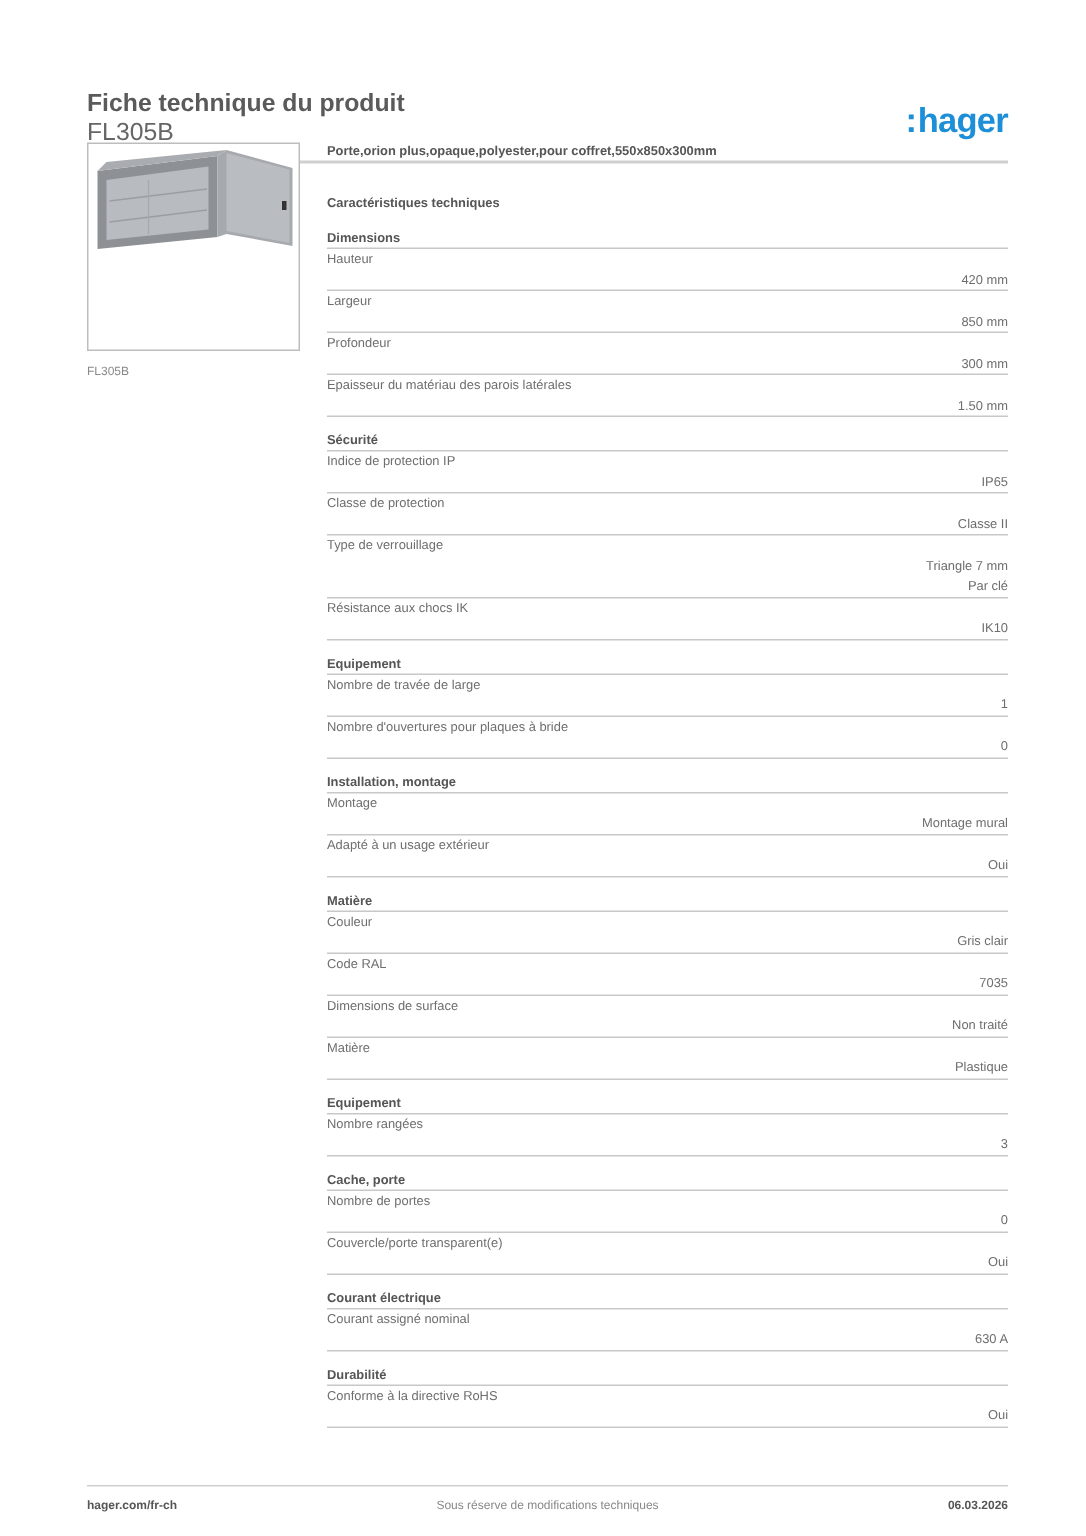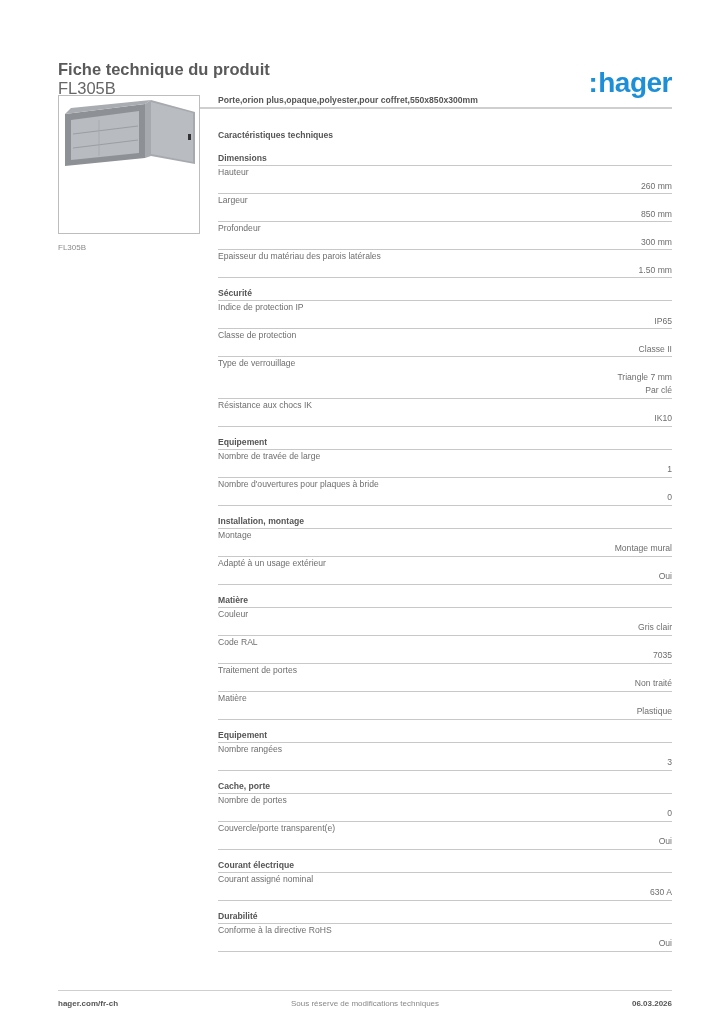--- a/index.html
+++ b/index.html
@@ -5,21 +5,21 @@
     html, body { margin: 0; padding: 0; background: #ffffff; }
     body {
       width: 724px; height: 1024px; position: relative; overflow: hidden;
       font-family: "Liberation Sans", "DejaVu Sans", sans-serif;
       color: #6a6a6a;
     }
     .header { position: absolute; left: 58px; top: 20px; width: 614px; height: 50px; margin-top: 39px; }
     .header .title { font-size: 16.5px; font-weight: bold; color: #5a5a5a; line-height: 20px; }
     .header .code { font-size: 16.5px; color: #666; line-height: 19px; }
     .header .rule { position: absolute; left: 0; right: 0; top: 48px; height: 2px; background: #cfcfcf; }
-    .logo { position: absolute; right: 0; top: 8px; font-size: 28px; font-weight: bold; color: #1d8fd8; letter-spacing: -0.5px; }
+    .logo { position: absolute; right: 0; top: 8px; font-size: 23px; font-weight: bold; color: #1d8fd8; letter-spacing: -0.5px; }
     .logo .colon { font-weight: bold; margin-right: 1px; }
 
     .product-image { position: absolute; left: 58px; top: 95px; width: 142px; height: 139px; border: 1px solid #bdbdbd; box-sizing: border-box; background: #fff; }
     .product-caption { position: absolute; left: 58px; top: 243px; font-size: 8px; color: #8a8a8a; }
 
     .content { position: absolute; left: 218px; top: 92px; width: 454px; }
     .desc { font-size: 8.6px; font-weight: bold; color: #555; height: 16px; line-height: 16px; }
     .section-title { font-size: 8.6px; font-weight: bold; color: #555; margin-top: 19px; height: 16px; line-height: 16px; }
     .group { margin-top: 8px; }
     .group:first-of-type { }
@@ -61,21 +61,21 @@
 <div class="product-caption">FL305B</div>
 
 <div class="content">
   <div class="desc">Porte,orion plus,opaque,polyester,pour coffret,550x850x300mm</div>
   <div class="section-title">Caractéristiques techniques</div>
   <div id="groups">
       <div class="group">
         <div class="group-title">Dimensions</div>
         <div class="row">
           <span class="lbl">Hauteur</span>
-          <span class="val">260 mm</span>
+          <span class="val">420 mm</span>
         </div>
         <div class="row">
           <span class="lbl">Largeur</span>
           <span class="val">850 mm</span>
         </div>
         <div class="row">
           <span class="lbl">Profondeur</span>
           <span class="val">300 mm</span>
         </div>
         <div class="row">
@@ -129,21 +129,21 @@
         <div class="group-title">Matière</div>
         <div class="row">
           <span class="lbl">Couleur</span>
           <span class="val">Gris clair</span>
         </div>
         <div class="row">
           <span class="lbl">Code RAL</span>
           <span class="val">7035</span>
         </div>
         <div class="row">
-          <span class="lbl">Traitement de portes</span>
+          <span class="lbl">Dimensions de surface</span>
           <span class="val">Non traité</span>
         </div>
         <div class="row">
           <span class="lbl">Matière</span>
           <span class="val">Plastique</span>
         </div>
       </div>
       <div class="group">
         <div class="group-title">Equipement</div>
         <div class="row">

